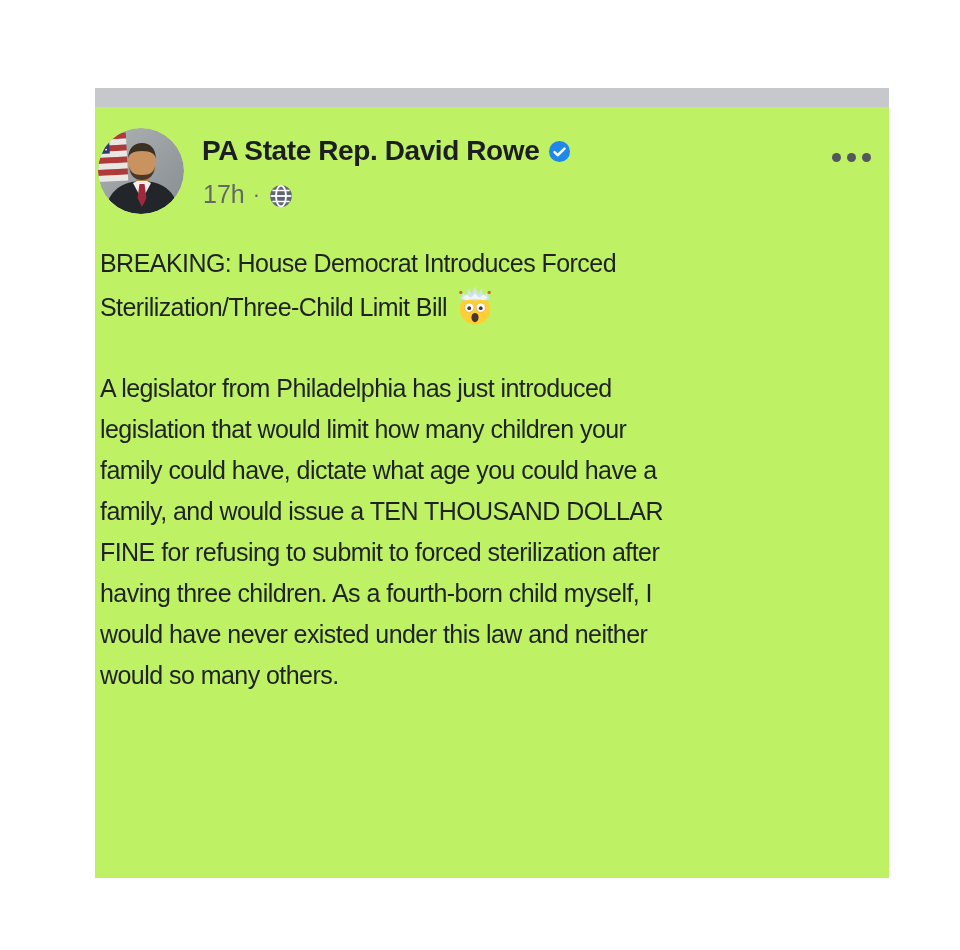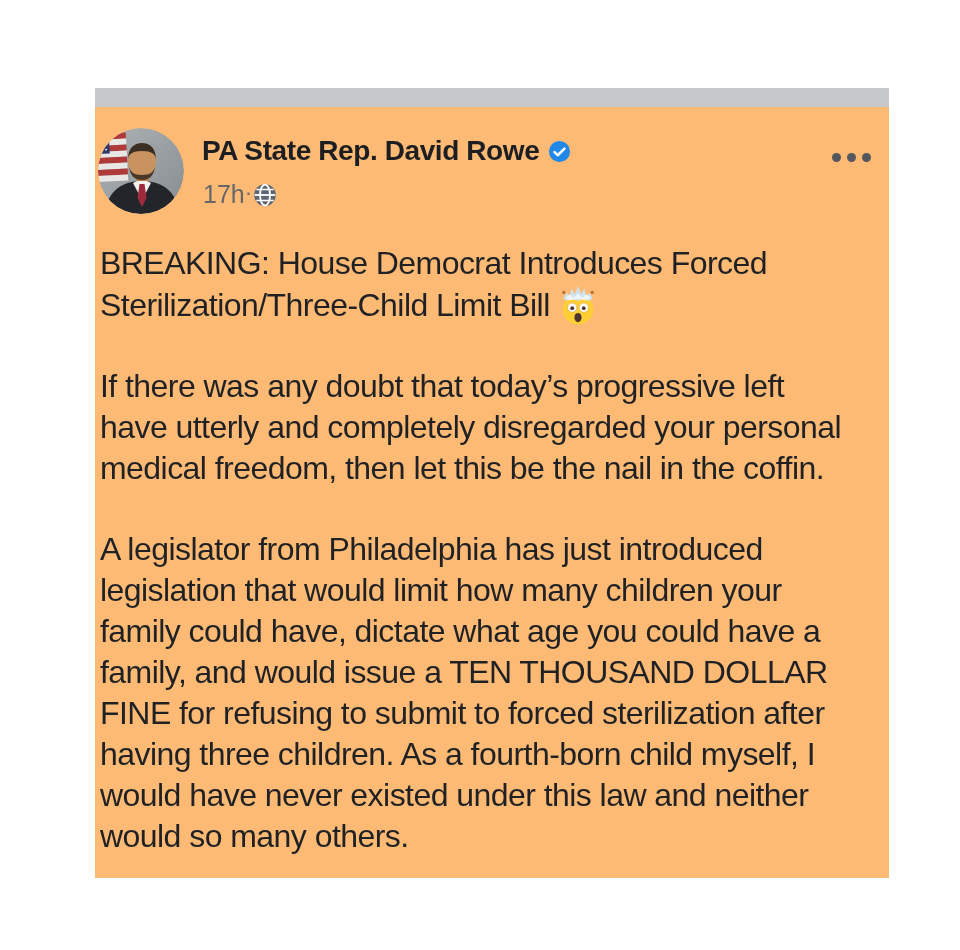--- a/index.html
+++ b/index.html
@@ -10,51 +10,51 @@
     overflow: hidden;
   }
   .top-bar {
     position: absolute; left: 95px; top: 88px;
     width: 794px; height: 19px;
     background: #c6c8cc;
   }
   .card {
     position: absolute; left: 95px; top: 107px;
     width: 794px; height: 771px;
-    background: #fdba74;
+    background: #bef264;
   }
   .avatar {
     position: absolute; left: 3px; top: 21px;
     width: 86px; height: 86px; border-radius: 50%;
     overflow: hidden; cursor: pointer;
   }
   .name-row {
     position: absolute; left: 107px; top: 28px;
     display: flex; align-items: center; gap: 9px;
   }
   .author-name {
     font-size: 28px; font-weight: bold; color: #1c1e21;
     letter-spacing: -0.4px; cursor: pointer; white-space: nowrap;
   }
   .verified-badge { width: 23px; height: 23px; display: block; }
   .meta-row {
     position: absolute; left: 108px; top: 73px;
-    display: flex; 
+    display: flex; align-items: center; gap: 8px;
     color: #65676b; font-size: 25px;
   }
   .meta-sep { font-size: 22px; line-height: 25px; }
   .globe { width: 26px; height: 26px; display: block; margin-top: 2px; }
   .dots {
     position: absolute; left: 731px; top: 40px;
     display: flex; gap: 6px; padding: 6px; cursor: pointer;
   }
   .dot { width: 9px; height: 9px; border-radius: 50%; background: #54575e; }
   .post-text {
     position: absolute; left: 5px; top: 136px; width: 786px;
-    font-size: 32px; line-height: 41px; color: #20222 5;
+    font-size: 25px; line-height: 41px; color: #20222 5;
     color: #1f2124; letter-spacing: -0.55px;
   }
   .post-text p { margin: 0 0 40px 0; white-space: pre-line; }
   .post-text p:last-child { margin-bottom: 0; margin-top: 34px; }
   .emoji {
     display: inline-block; width: 42px; height: 42px;
     vertical-align: -10px; margin-left: 7px;
   }
 </style>
 </head>
@@ -141,23 +141,20 @@
         <path d="M6 14 L9 8 L12 12 L14 4 L17 10 L20 2 L23 10 L26 4 L28 12 L31 8 L34 14 L30 16 L26 14 L20 16 L14 14 L10 16 Z" fill="#cfe3ef"></path>
         <path d="M8 13 L12 10 L16 13 L20 9 L24 13 L28 10 L32 13 L28 15.5 L20 14 L12 15.5 Z" fill="#eef6fb"></path>
         <circle cx="6.5" cy="8" r="1.6" fill="#c06c33"></circle>
         <circle cx="33.5" cy="8" r="1.6" fill="#c06c33"></circle>
         <circle cx="14.5" cy="22.5" r="4.4" fill="#ffffff" stroke="#e8a33d" stroke-width="0.6"></circle>
         <circle cx="25.5" cy="22.5" r="4.4" fill="#ffffff" stroke="#e8a33d" stroke-width="0.6"></circle>
         <circle cx="14.5" cy="23" r="1.8" fill="#4e342e"></circle>
         <circle cx="25.5" cy="23" r="1.8" fill="#4e342e"></circle>
         <ellipse cx="20" cy="32" rx="3.4" ry="4.4" fill="#4e342e"></ellipse>
       </svg></span></p>
-    <p>If there was any doubt that today’s progressive left
-have utterly and completely disregarded your personal
-medical freedom, then let this be the nail in the coffin.</p>
     <p>A legislator from Philadelphia has just introduced
 legislation that would limit how many children your
 family could have, dictate what age you could have a
 family, and would issue a TEN THOUSAND DOLLAR
 FINE for refusing to submit to forced sterilization after
 having three children. As a fourth-born child myself, I
 would have never existed under this law and neither
 would so many others.</p>
   </div>
 

